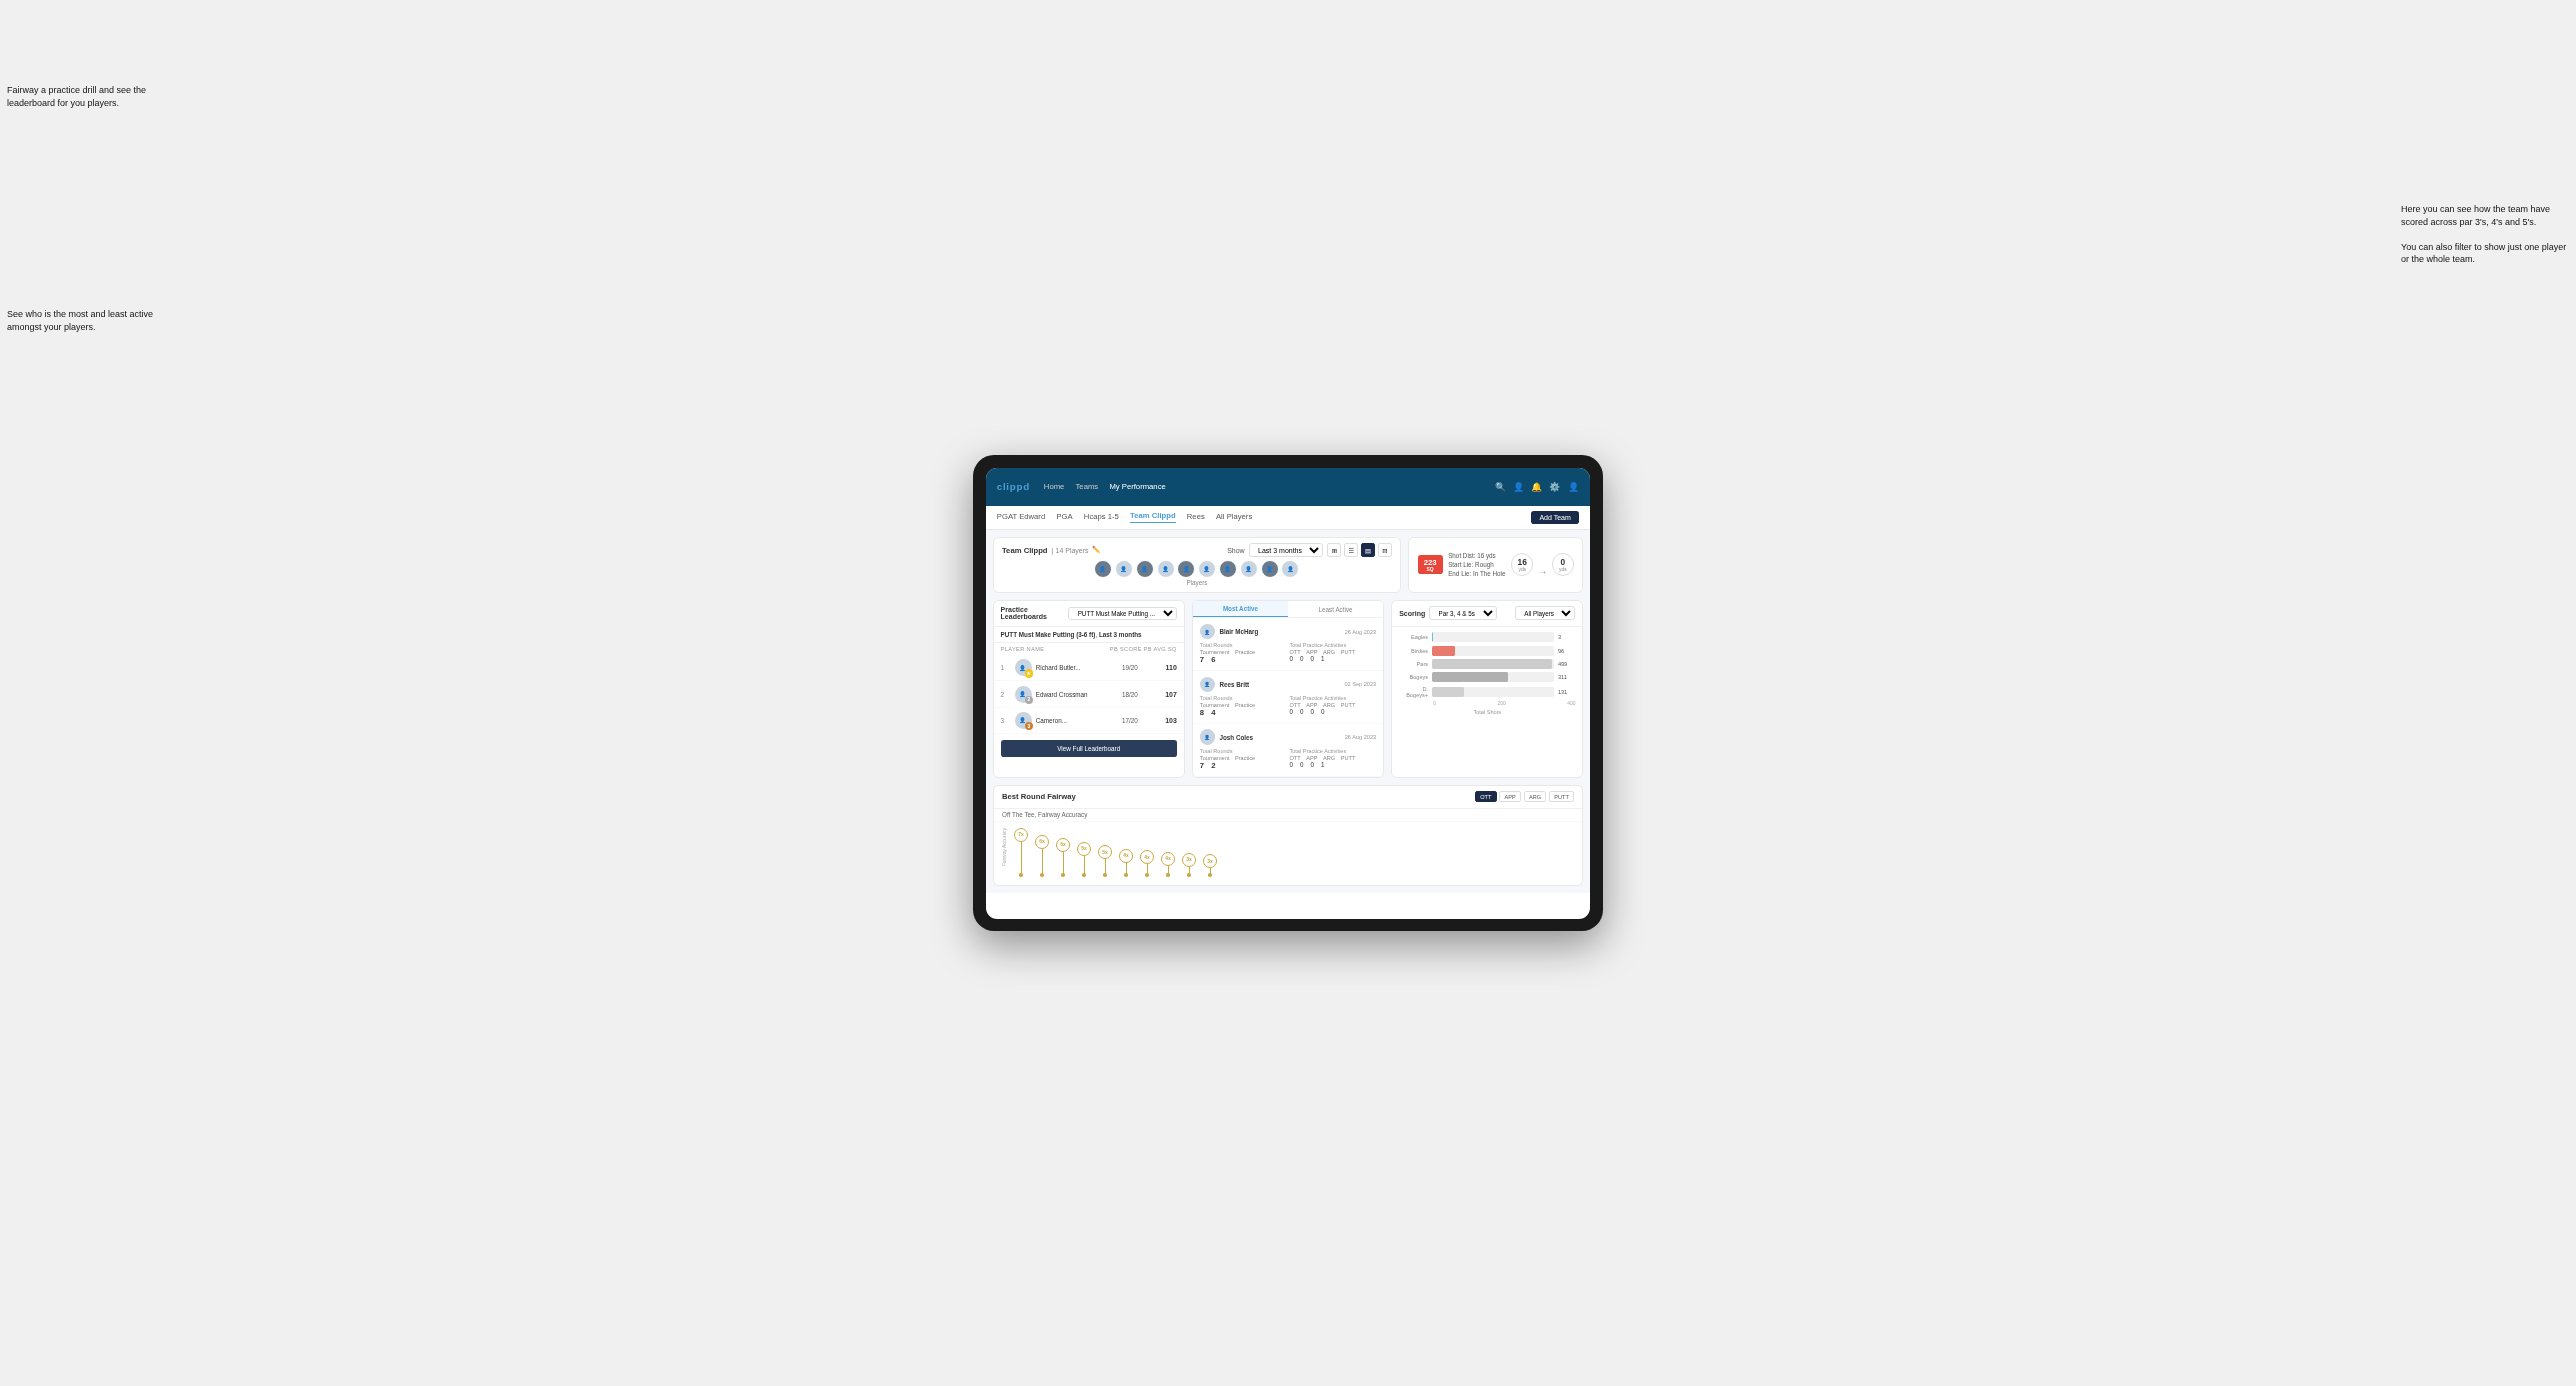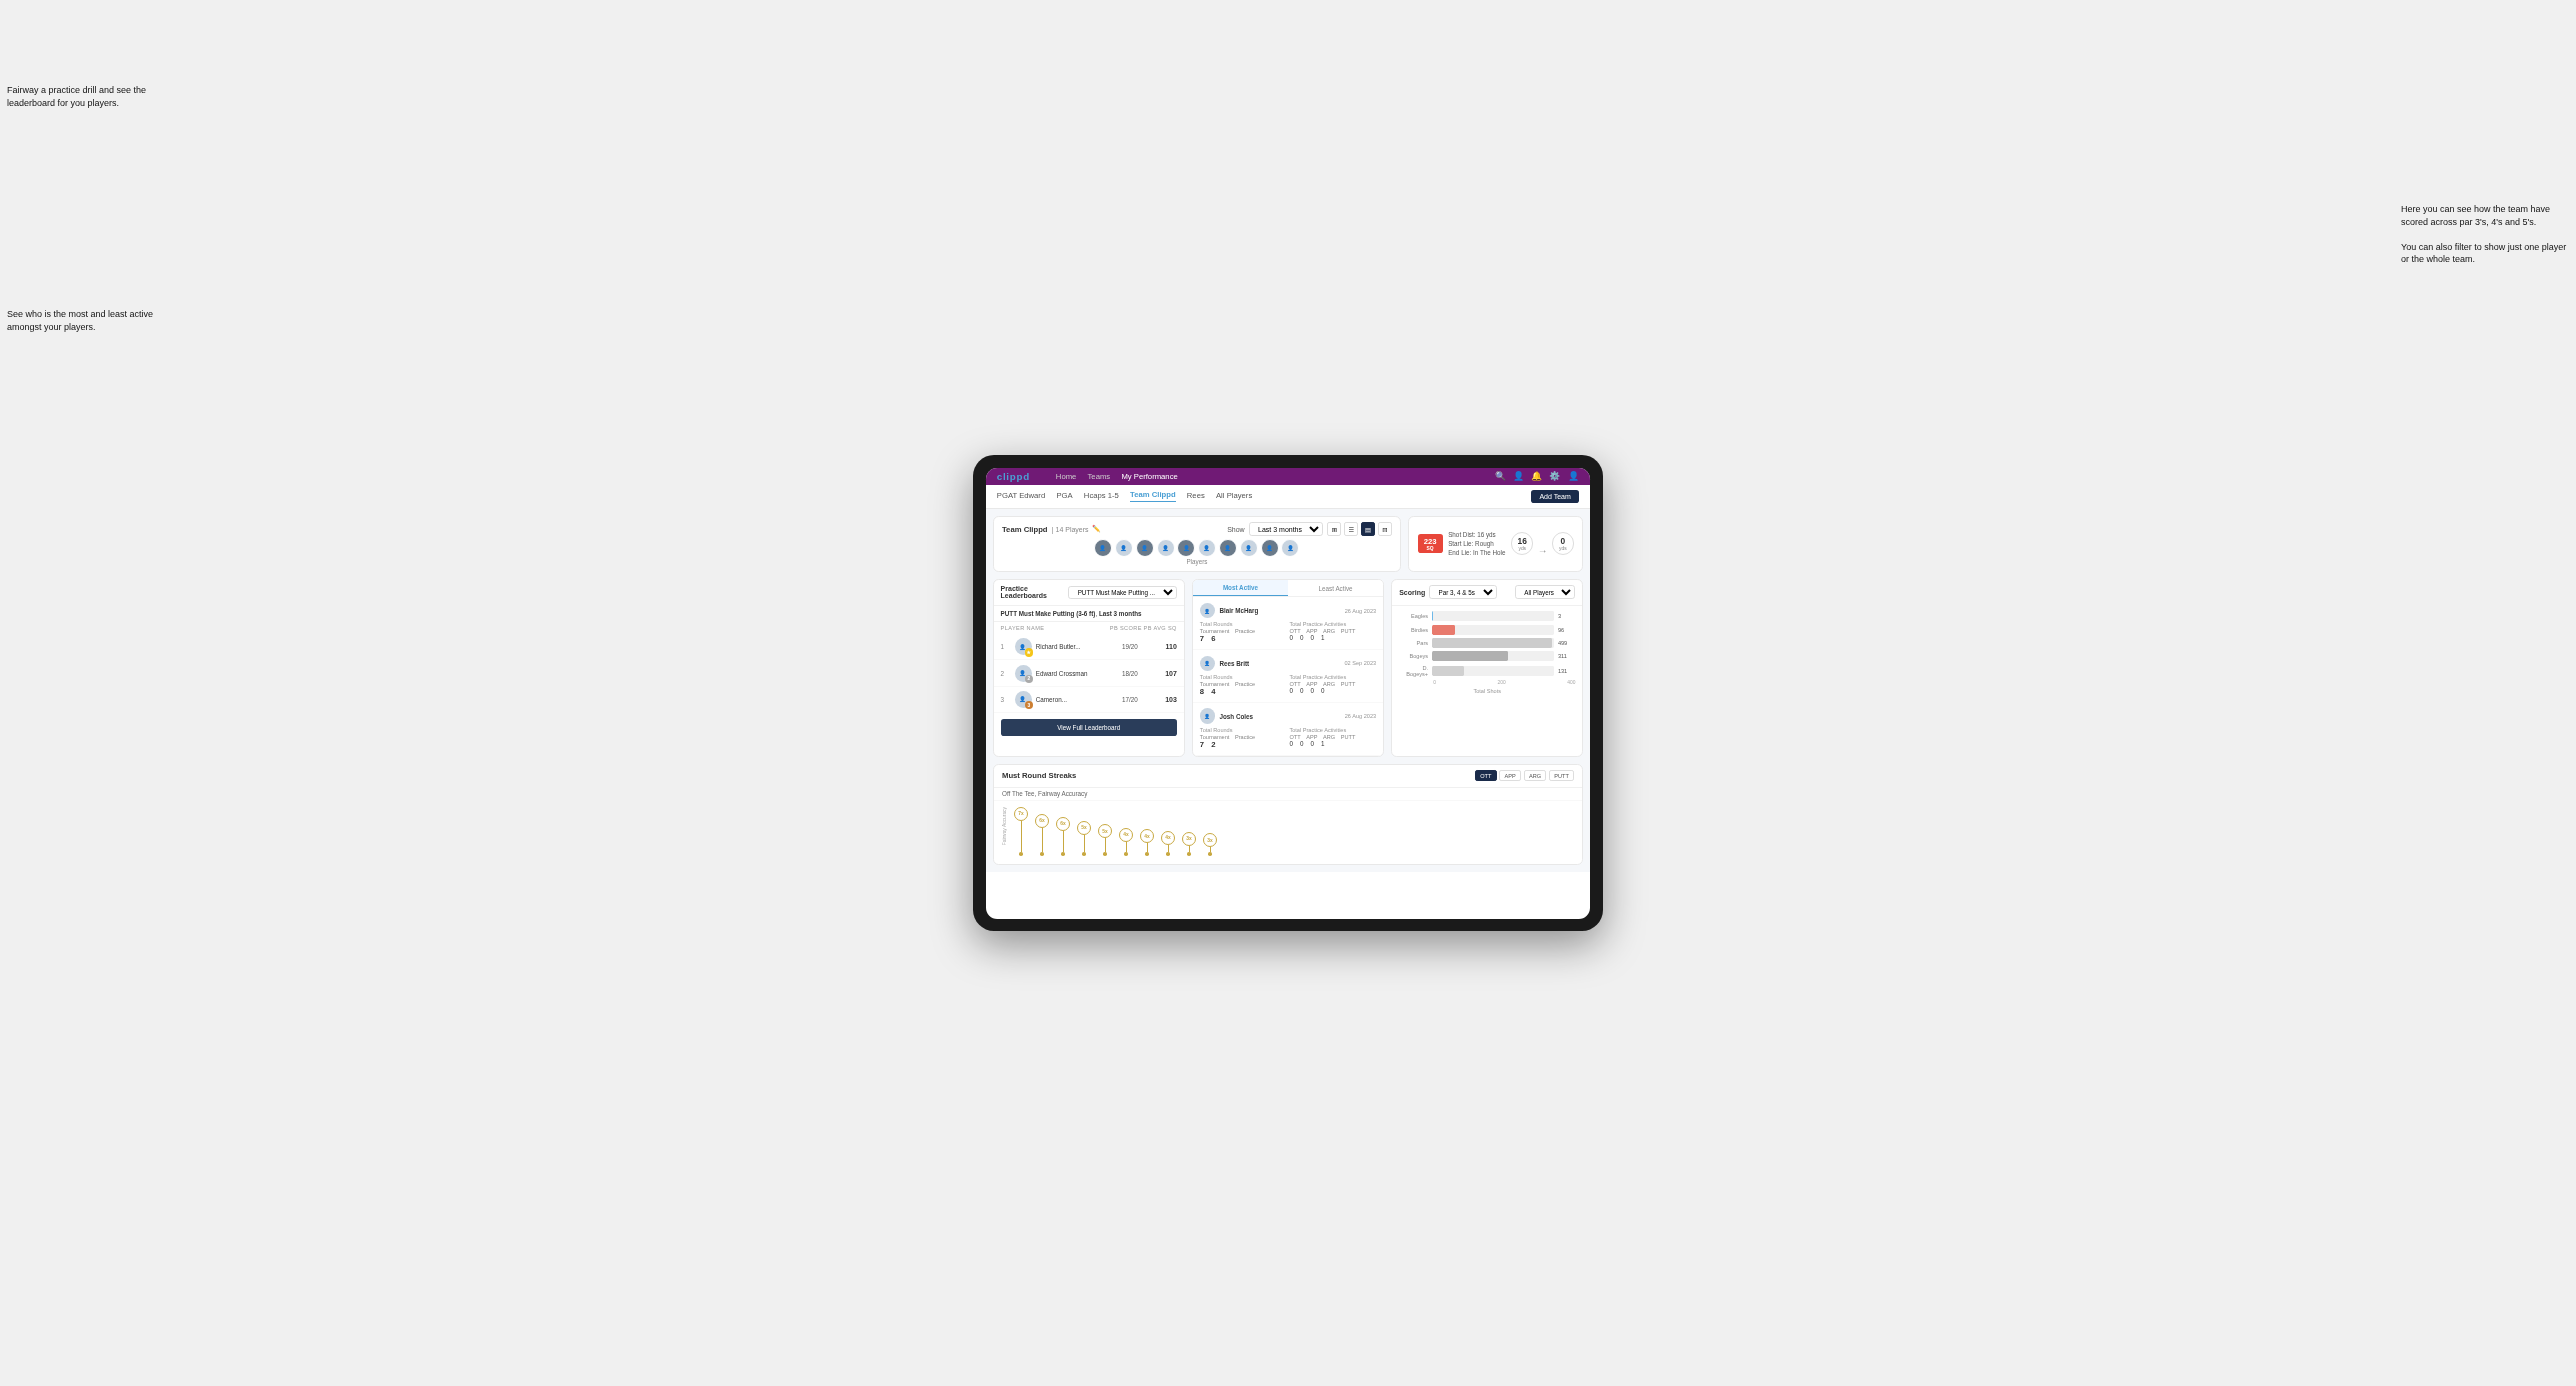--- a/index.html
+++ b/index.html
@@ -39,26 +39,26 @@
     .tablet-screen {
       background: #fff;
       border-radius: 11.2px;
       overflow: hidden;
       width: 100%;
       min-height: 451px;
     }
 
     
     .nav-bar {
-      background: #701a75;
+      background: #0c4a6e;
       display: flex;
       align-items: center;
       padding: 0 11.2px;
-      height: 17px;
-      gap: 26px;
+      height: 38px;
+      gap: 14px;
     }
     .nav-logo {
       color: #4a9fd4;
       font-weight: 700;
       font-size: 9.8px;
       letter-spacing: 0.7px;
     }
     .nav-links {
       display: flex;
       gap: 11.2px;
@@ -853,21 +853,21 @@
               <span>400</span>
             </div>
             <div class="chart-x-title">Total Shots</div>
           </div>
         </div>
 
       </div>
 
       <div class="streaks-card">
         <div class="streaks-header">
-          <span class="streaks-title">Must Round Streaks</span>
+          <span class="streaks-title">Best Round Fairway</span>
           <div class="streaks-btns">
             <button class="streak-btn active">OTT</button>
             <button class="streak-btn">APP</button>
             <button class="streak-btn">ARG</button>
             <button class="streak-btn">PUTT</button>
           </div>
         </div>
         <div class="streaks-subtitle">Off The Tee, Fairway Accuracy</div>
         <div class="streaks-chart">
 

